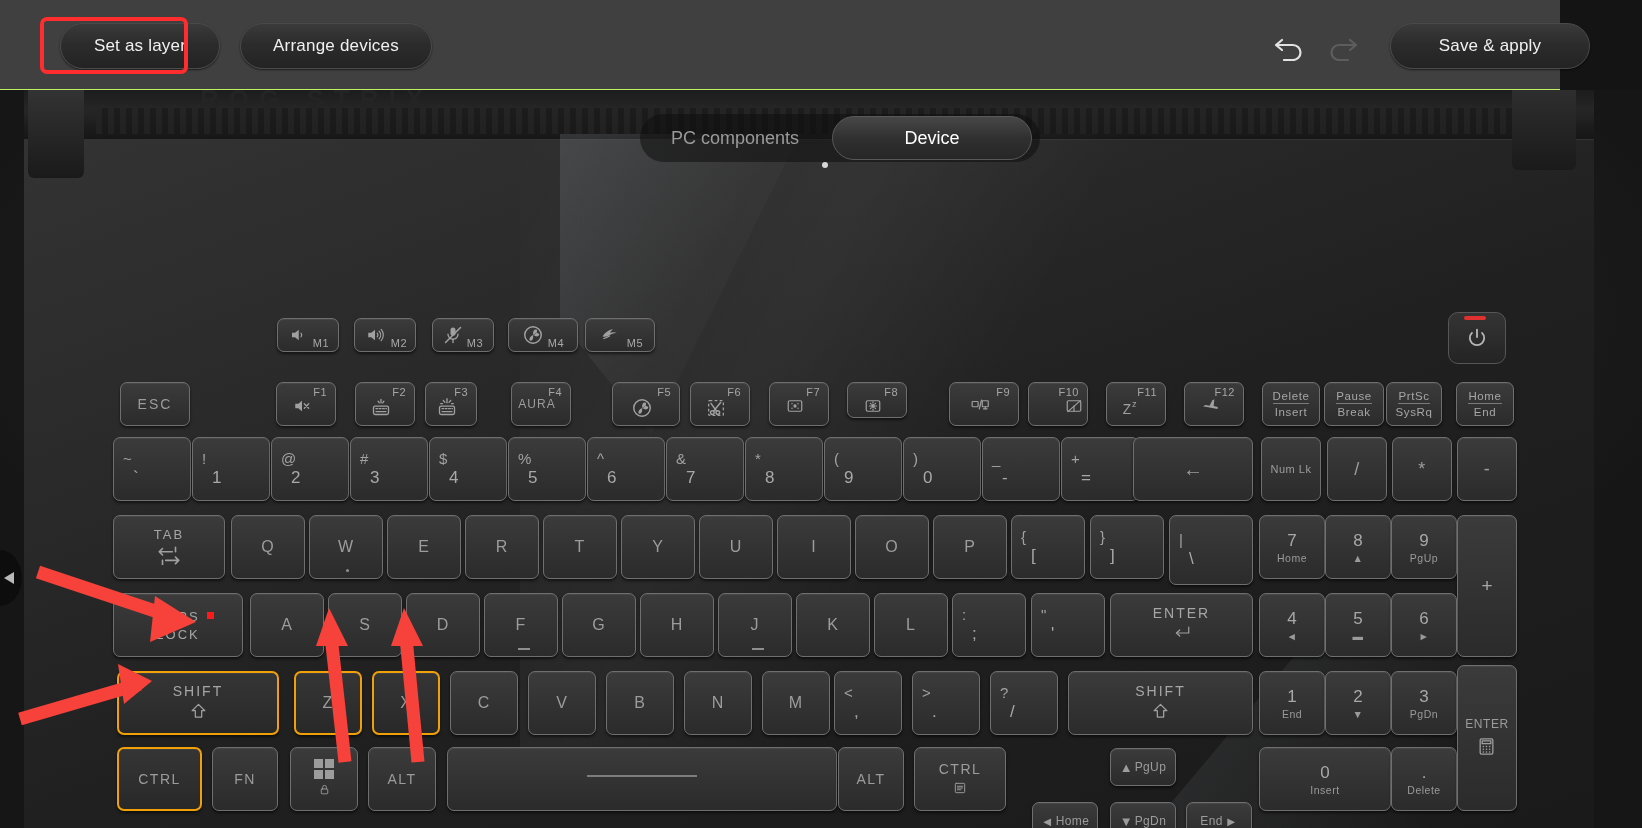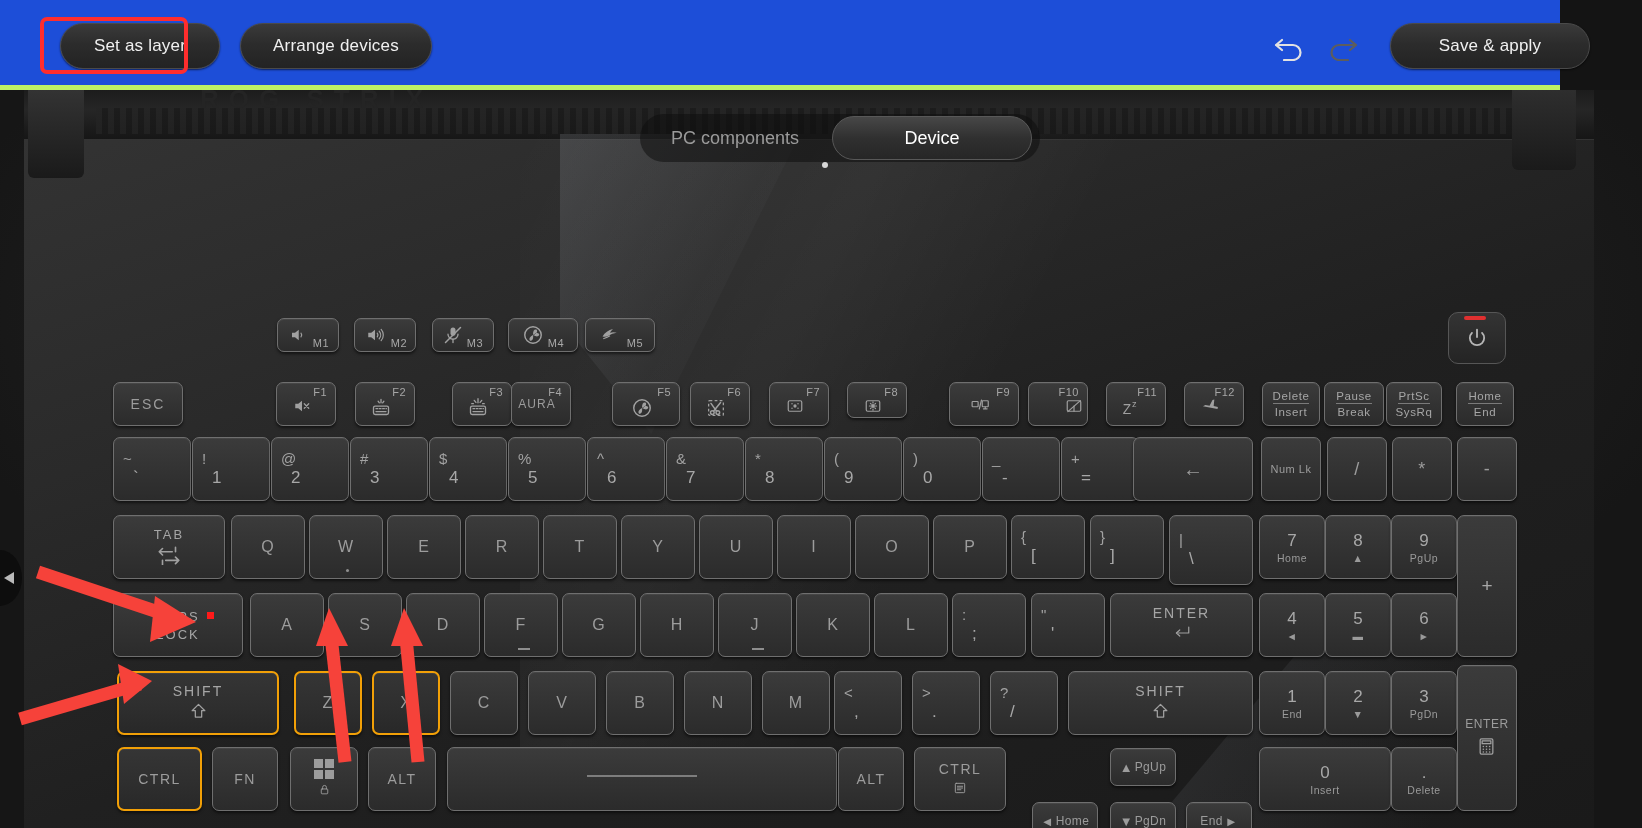--- a/index.html
+++ b/index.html
@@ -7,22 +7,22 @@
     width: 1642px; height: 828px;
     background: #141414;
     font-family: "Liberation Sans", sans-serif;
     overflow: hidden;
     position: relative;
   }
 
   
   #topbar {
     position:absolute; left:0; top:0; width:1560px; height:90px;
-    background:#1d4ed8;
-    border-bottom:5px solid #bef264;
+    background:#404040;
+    border-bottom:1px solid #bef264;
     z-index: 40;
   }
   .pill {
     position:absolute;
     height:46px;
     border-radius:23px;
     background: linear-gradient(180deg,#3a3a3a 0%, #2c2c2c 45%, #232323 100%);
     border:1px solid #4a4a4a;
     color:#f0f0f0;
     font-size:17px;
@@ -294,39 +294,39 @@
         </svg>
         <span class="mlbl">M4</span>
       </div>
       <div class="key k-mk" style="left: 585px; top: 228px; width: 70px; height: 34px;">
         <svg width="26" height="18" viewBox="0 0 24 24">
           <path d="M2 14c3-5 8-9 14-10-2 2-3 3-4 5 3-1 6-1 9 0-4 .5-8 2-11 4-2 1.3-5 1.7-8 1z" fill="#a0a0a0"></path>
           <path d="M3 17c3-1 6-2 9-4" stroke="#a0a0a0" stroke-width="1.4" fill="none"></path>
         </svg>
         <span class="mlbl">M5</span>
       </div>
-      <div class="key k-center" style="left: 113px; top: 292px; width: 70px; height: 44px;">
+      <div class="key k-center" style="left: 120px; top: 292px; width: 70px; height: 44px;">
         <span class="main" style="font-size:14px;letter-spacing:2px">ESC</span>
       </div>
       <div class="key k-fn" style="left: 276px; top: 292px; width: 60px; height: 44px;">
         <span class="fnlbl">F1</span>
         <span class="glyph"><svg width="20" height="18" viewBox="0 0 24 24">
             <path d="M3 9h4l5-4v14l-5-4H3z" fill="#a0a0a0"></path>
             <path d="M15 9 L21 15 M21 9 L15 15" stroke="#a0a0a0" fill="none" stroke-width="1.6" stroke-linecap="round" stroke-linejoin="round"></path>
           </svg></span>
       </div>
       <div class="key k-fn" style="left: 355px; top: 292px; width: 60px; height: 44px;">
         <span class="fnlbl">F2</span>
         <span class="glyph"><svg width="24" height="20" viewBox="0 0 24 24">
             <rect x="3" y="11" width="18" height="10" rx="2" stroke="#a0a0a0" fill="none" stroke-width="1.6" stroke-linecap="round" stroke-linejoin="round"></rect>
             <path d="M6 14h2M10 14h2M14 14h2M18 14h.5M6 17.5h12" stroke="#a0a0a0" fill="none" stroke-width="1.6" stroke-linecap="round" stroke-linejoin="round"></path>
             <path d="M12 3v4M8.5 5l1.5 2M15.5 5l-1.5 2" stroke="#a0a0a0" fill="none" stroke-width="1.6" stroke-linecap="round" stroke-linejoin="round"></path>
           </svg></span>
       </div>
-      <div class="key k-fn" style="left: 452px; top: 292px; width: 60px; height: 44px;">
+      <div class="key k-fn" style="left: 425px; top: 292px; width: 52px; height: 44px;">
         <span class="fnlbl">F3</span>
         <span class="glyph"><svg width="24" height="20" viewBox="0 0 24 24">
             <rect x="3" y="11" width="18" height="10" rx="2" stroke="#a0a0a0" fill="none" stroke-width="1.6" stroke-linecap="round" stroke-linejoin="round"></rect>
             <path d="M6 14h2M10 14h2M14 14h2M18 14h.5M6 17.5h12" stroke="#a0a0a0" fill="none" stroke-width="1.6" stroke-linecap="round" stroke-linejoin="round"></path>
             <path d="M12 2v5M7.5 4l2 2.5M16.5 4l-2 2.5M4.5 8h2M17.5 8h2" stroke="#a0a0a0" fill="none" stroke-width="1.6" stroke-linecap="round" stroke-linejoin="round"></path>
           </svg></span>
       </div>
       <div class="key k-fn" style="left: 511px; top: 292px; width: 60px; height: 44px;">
         <span class="fnlbl">F4</span>
         <span class="glyph" style="font-size:12px;letter-spacing:1px">AURA</span>

